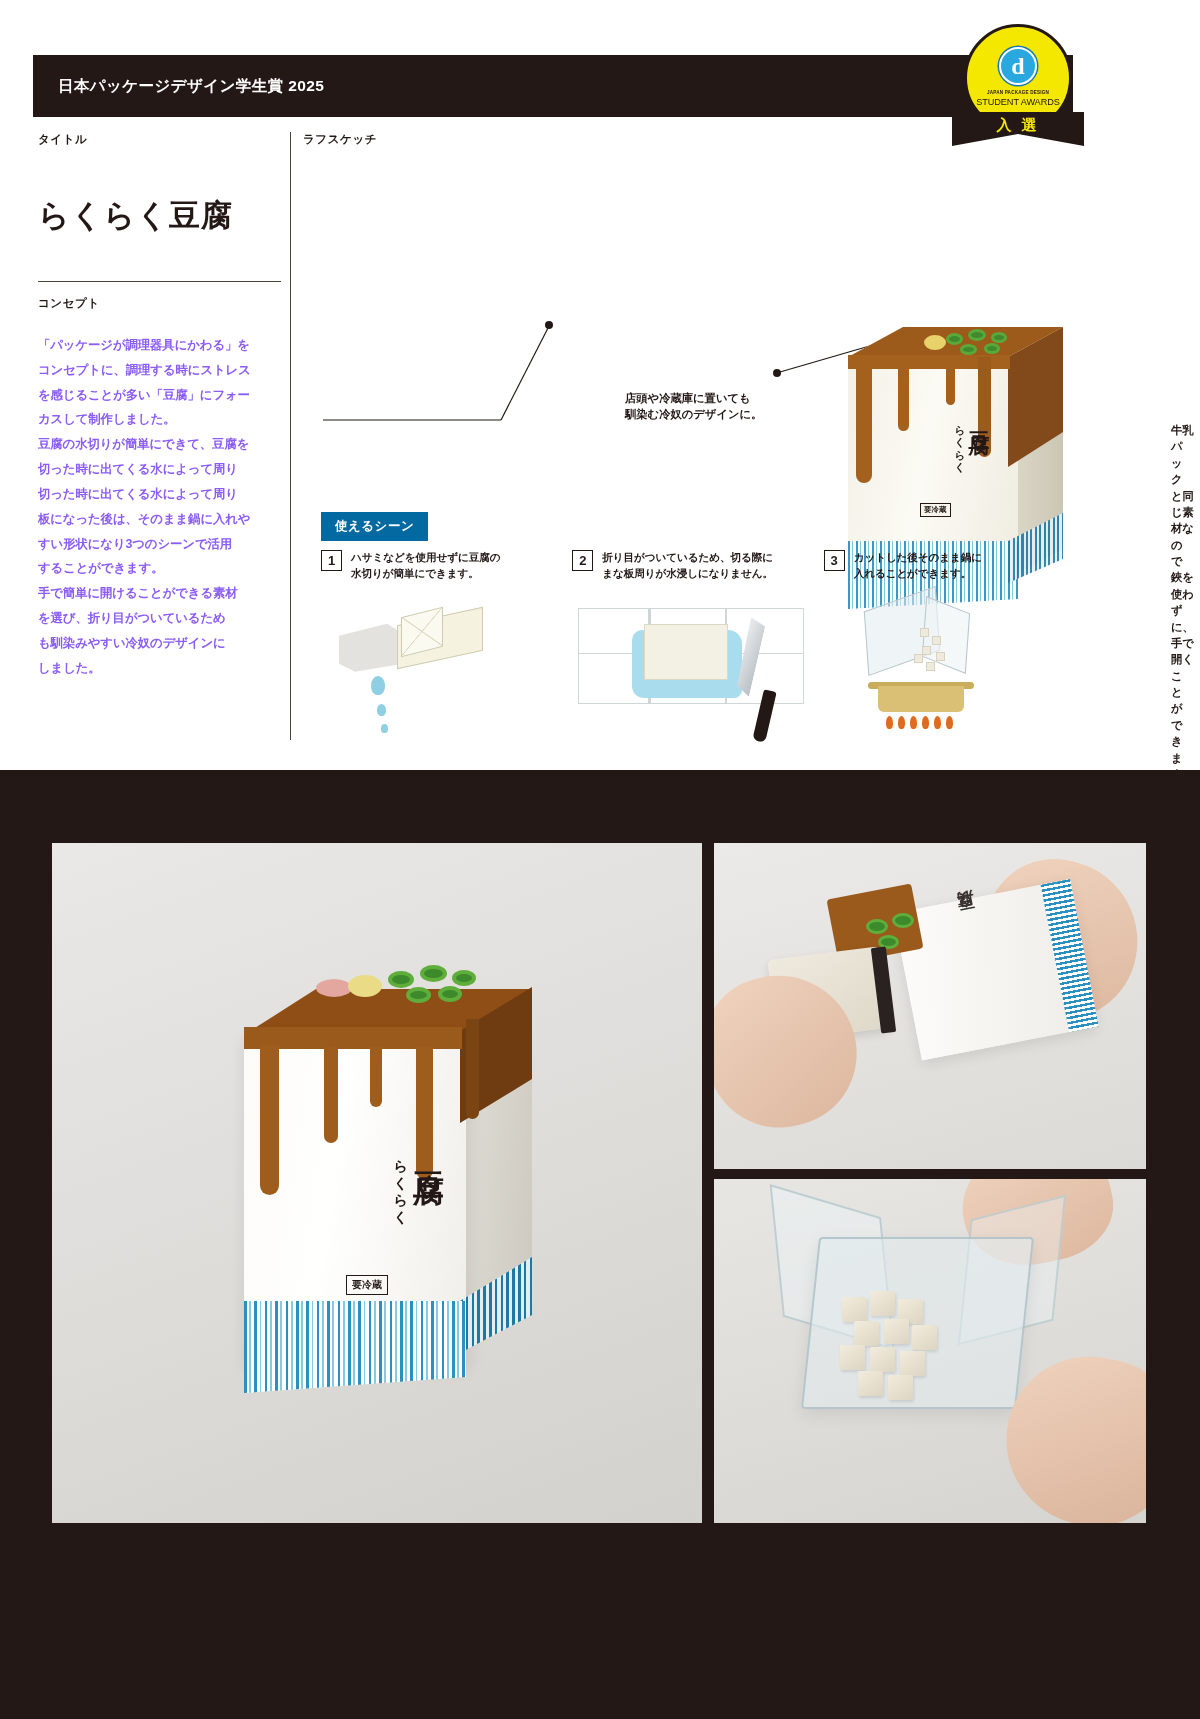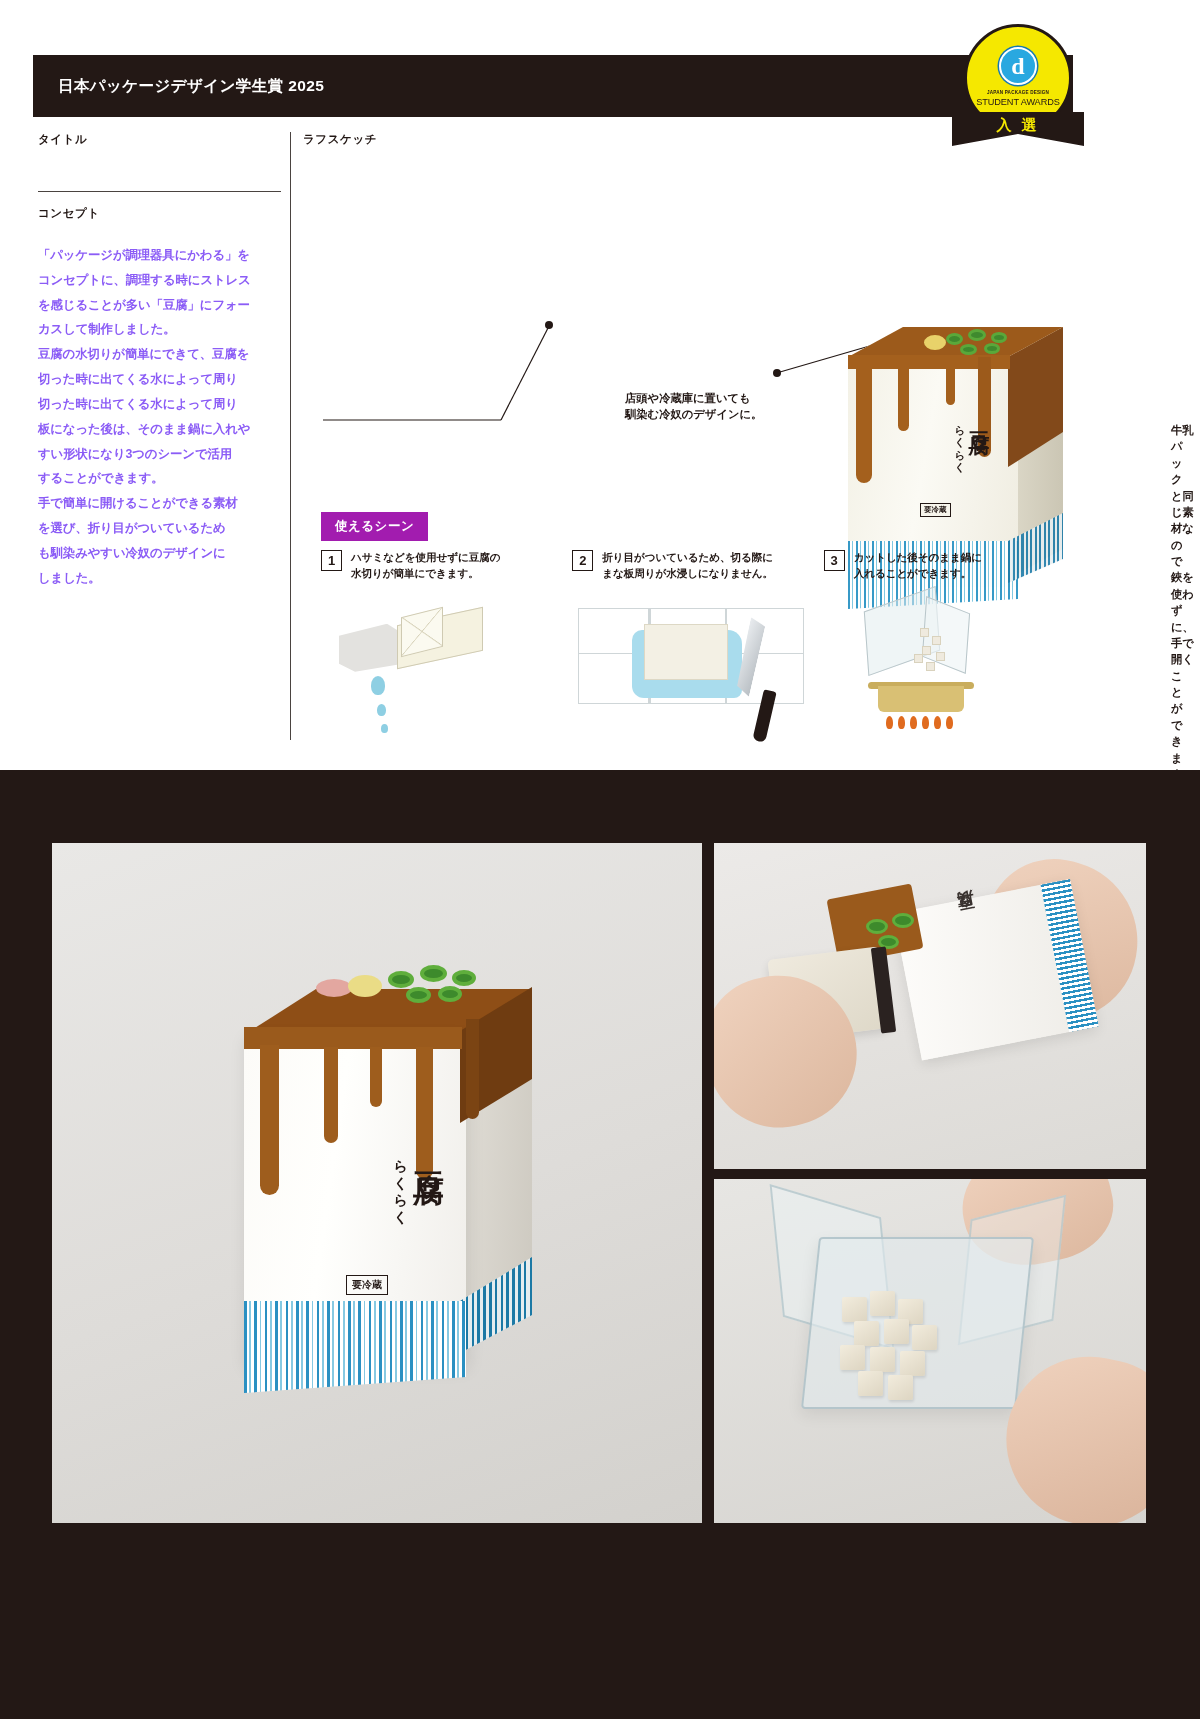--- a/index.html
+++ b/index.html
@@ -200,21 +200,21 @@
 
   
   .callout { position:absolute; font-size:11.3px; font-weight:bold; line-height:1.45; color:#231815; }
   .callout-l { left:322px; top:258px; }
   .callout-r { left:868px; top:290px; }
   svg.leader { position:absolute; left:0; top:0; width:770px; height:620px; overflow:visible; pointer-events:none; }
 
   
   .scene-tag {
     position:absolute; left:18px; top:380px;
-    background:#a21caf; color:#fff; font-weight:bold;
+    background:#0369a1; color:#fff; font-weight:bold;
     font-size:12.5px; padding:6px 14px; letter-spacing:.5px;
   }
   .scene-row { position:absolute; left:18px; top:418px; width:740px; display:flex; gap:14px; }
   .scene { width:238px; position:relative; }
   .scene-head { display:flex; gap:9px; align-items:flex-start; }
   .num-box {
     width:21px; height:21px; flex:0 0 21px;
     border:1.6px solid #231815; color:#231815;
     font-size:13px; font-weight:bold; text-align:center; line-height:19px;
   }
@@ -496,20 +496,21 @@
       <div class="seal-line1">JAPAN PACKAGE DESIGN</div>
       <div class="seal-line2">STUDENT AWARDS</div>
     </div>
     <div class="ribbon">
       <span>入 選</span>
     </div>
   </div>
 
   <div class="col-left">
     <div class="sec-label">タイトル</div>
+    <div class="title-main">らくらく豆腐</div>
     <div class="hr-thin"></div>
     <div class="sec-label concept-label">コンセプト</div>
     <div class="concept-body">
         <div>「パッケージが調理器具にかわる」を</div>
         <div>コンセプトに、調理する時にストレス</div>
         <div>を感じることが多い「豆腐」にフォー</div>
         <div>カスして制作しました。</div>
         <div>豆腐の水切りが簡単にできて、豆腐を</div>
         <div>切った時に出てくる水によって周り</div>
         <div>切った時に出てくる水によって周り</div>

